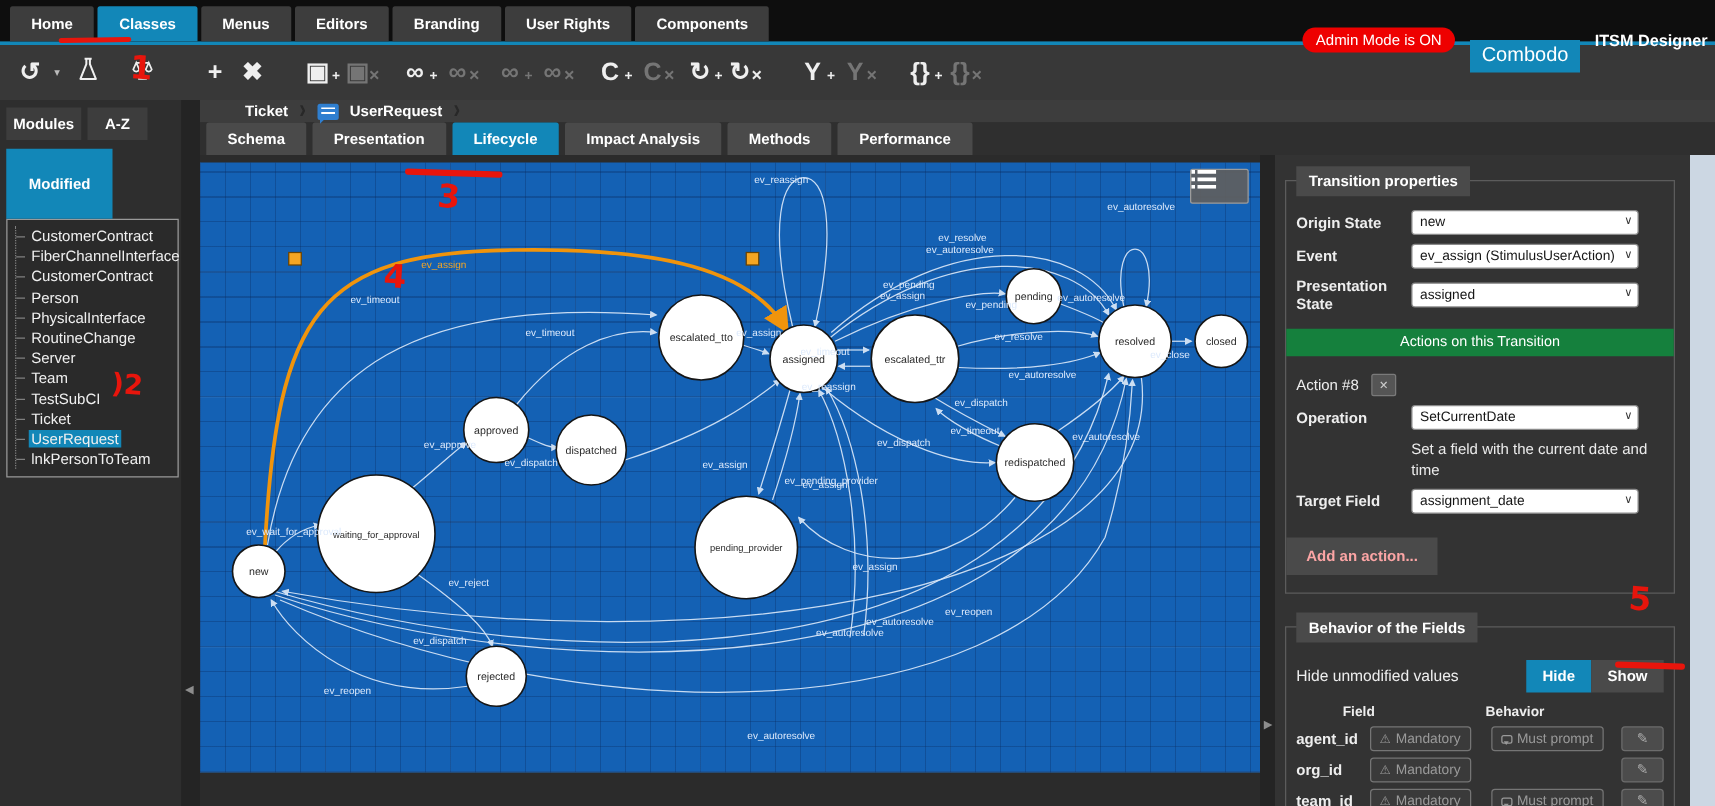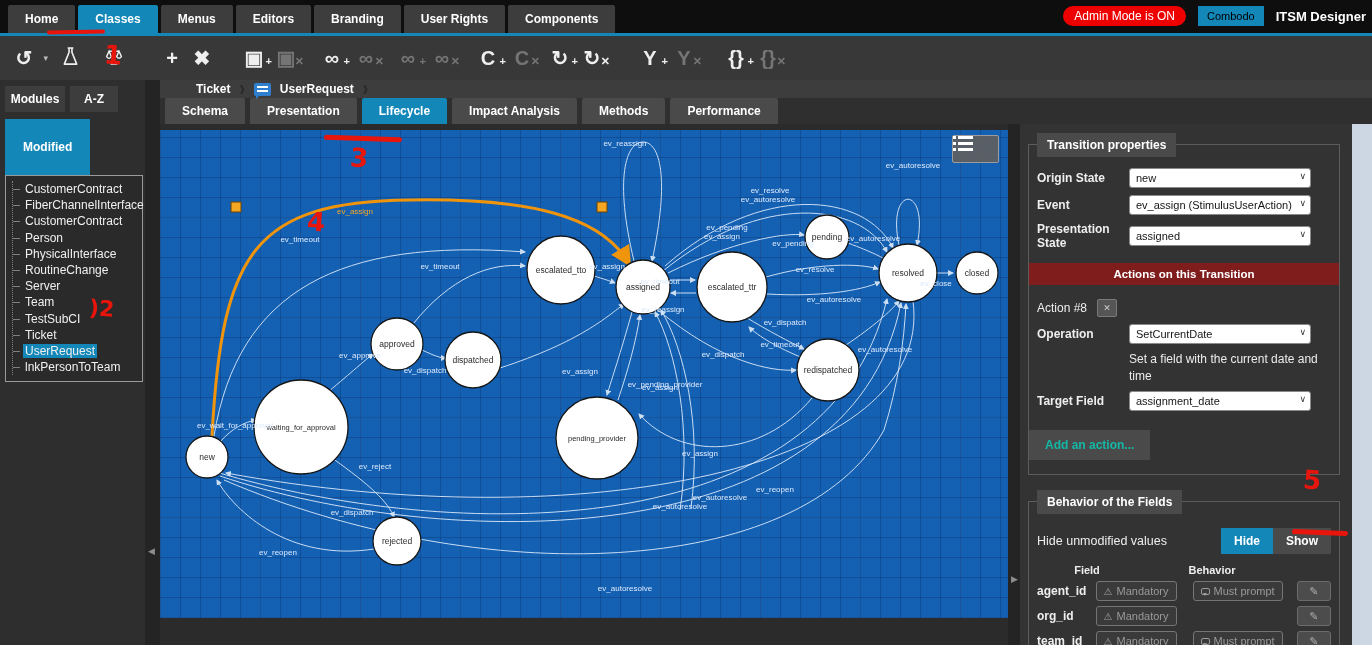--- a/index.html
+++ b/index.html
@@ -8,21 +8,21 @@
 
   
   .topnav { height:33px; background:#0e0e0e; display:flex; align-items:flex-end;
     padding-left:8px; gap:3px; position:relative; }
   .nav-tab { padding:7px 17px; background:#3d3d3d; color:#fff; font-weight:bold;
     font-size:12px; border-radius:2px 2px 0 0; cursor:default; }
   .nav-tab.active { background:#1287b8; }
   .nav-right { position:absolute; right:6px; top:6px; display:flex; gap:12px; align-items:center; }
   .admin-badge { background:#ee0000; color:#fff; font-weight:normal; font-size:12px;
     padding:3px 11px; border-radius:10px; }
-  .brand-badge { background:#1287b8; color:#000000; font-size:11px; padding:4px 9px; }
+  .brand-badge { background:#1287b8; color:#ffffff; font-size:16px; padding:4px 9px;margin-top:26px; }
   .app-title { color:#fff; font-weight:bold; font-size:13px; }
   .blue-line { height:3px; background:#1287b8; }
 
   
   .toolbar { height:44px; background:#383838; display:flex; align-items:center; padding-left:12px; }
   .tb-icon { position:relative; color:#efefef; font-size:20px; line-height:20px;
     min-width:24px; text-align:center; }
   .tb-icon.disabled { color:#757575; }
   .tb-base { font-weight:bold; }
   .tb-sub { position:absolute; right:-6px; bottom:-3px; font-size:11px; font-weight:bold; }
@@ -89,27 +89,27 @@
   .group { border:1px solid #5c5c5c; margin:14px 8px 0 8px; padding:16px 8px 10px 8px;
     position:relative; }
   .group-title { position:absolute; top:-12px; left:8px; background:#4a4a4a; color:#fff;
     font-weight:bold; font-size:12px; padding:5px 10px; }
   .prow { display:flex; align-items:center; margin:7px 0; }
   .plabel { width:92px; font-weight:bold; flex-shrink:0; line-height:1.2; }
   .dd { width:182px; height:20px; background:#fff; color:#151515; border:1px solid #8a8a8a;
     border-radius:3px; font-size:11px; padding:0 16px 0 6px; display:flex; align-items:center;
     position:relative; white-space:nowrap; overflow:hidden; }
   .dd::after { content:"\2228"; position:absolute; right:4px; top:2px; font-size:9px; color:#333; }
-  .actions-bar { background:#7f1d1d; color:#fff; text-align:center; font-weight:bold;
+  .actions-bar { background:#15803d; color:#fff; text-align:center; font-weight:normal;
     font-size:11.5px; padding:5px 16px; margin:12px -8px 0 -8px; }
   .action-head { display:flex; align-items:center; gap:10px; margin:14px 0 4px 0; }
   .xbtn { width:20px; height:18px; background:#555; border:1px solid #7a7a7a; border-radius:2px;
     color:#ccc; font-size:9px; text-align:center; line-height:16px; }
   .desc { margin:2px 0 6px 92px; width:196px; line-height:1.4; color:#ececec; }
-  .add-action { display:inline-block; background:#4a4a4a; color:#14b8a6; font-weight:bold;
+  .add-action { display:inline-block; background:#4a4a4a; color:#fca5a5; font-weight:bold;
     padding:8px 16px; margin:12px 0 4px -8px; }
 
   .hide-row { display:flex; align-items:center; margin:10px 0 8px 0; }
   .hide-label { flex:1; font-size:12.5px; }
   .seg-btn { font-weight:bold; padding:6px 13px; color:#fff; }
   .seg-btn.hide { background:#1287b8; }
   .seg-btn.show { background:#4a4a4a; }
   .bhead { display:flex; font-weight:bold; font-size:11px; margin:10px 0 2px 0; }
   .bh-field { width:100px; text-align:center; }
   .bh-behavior { width:150px; text-align:center; }

